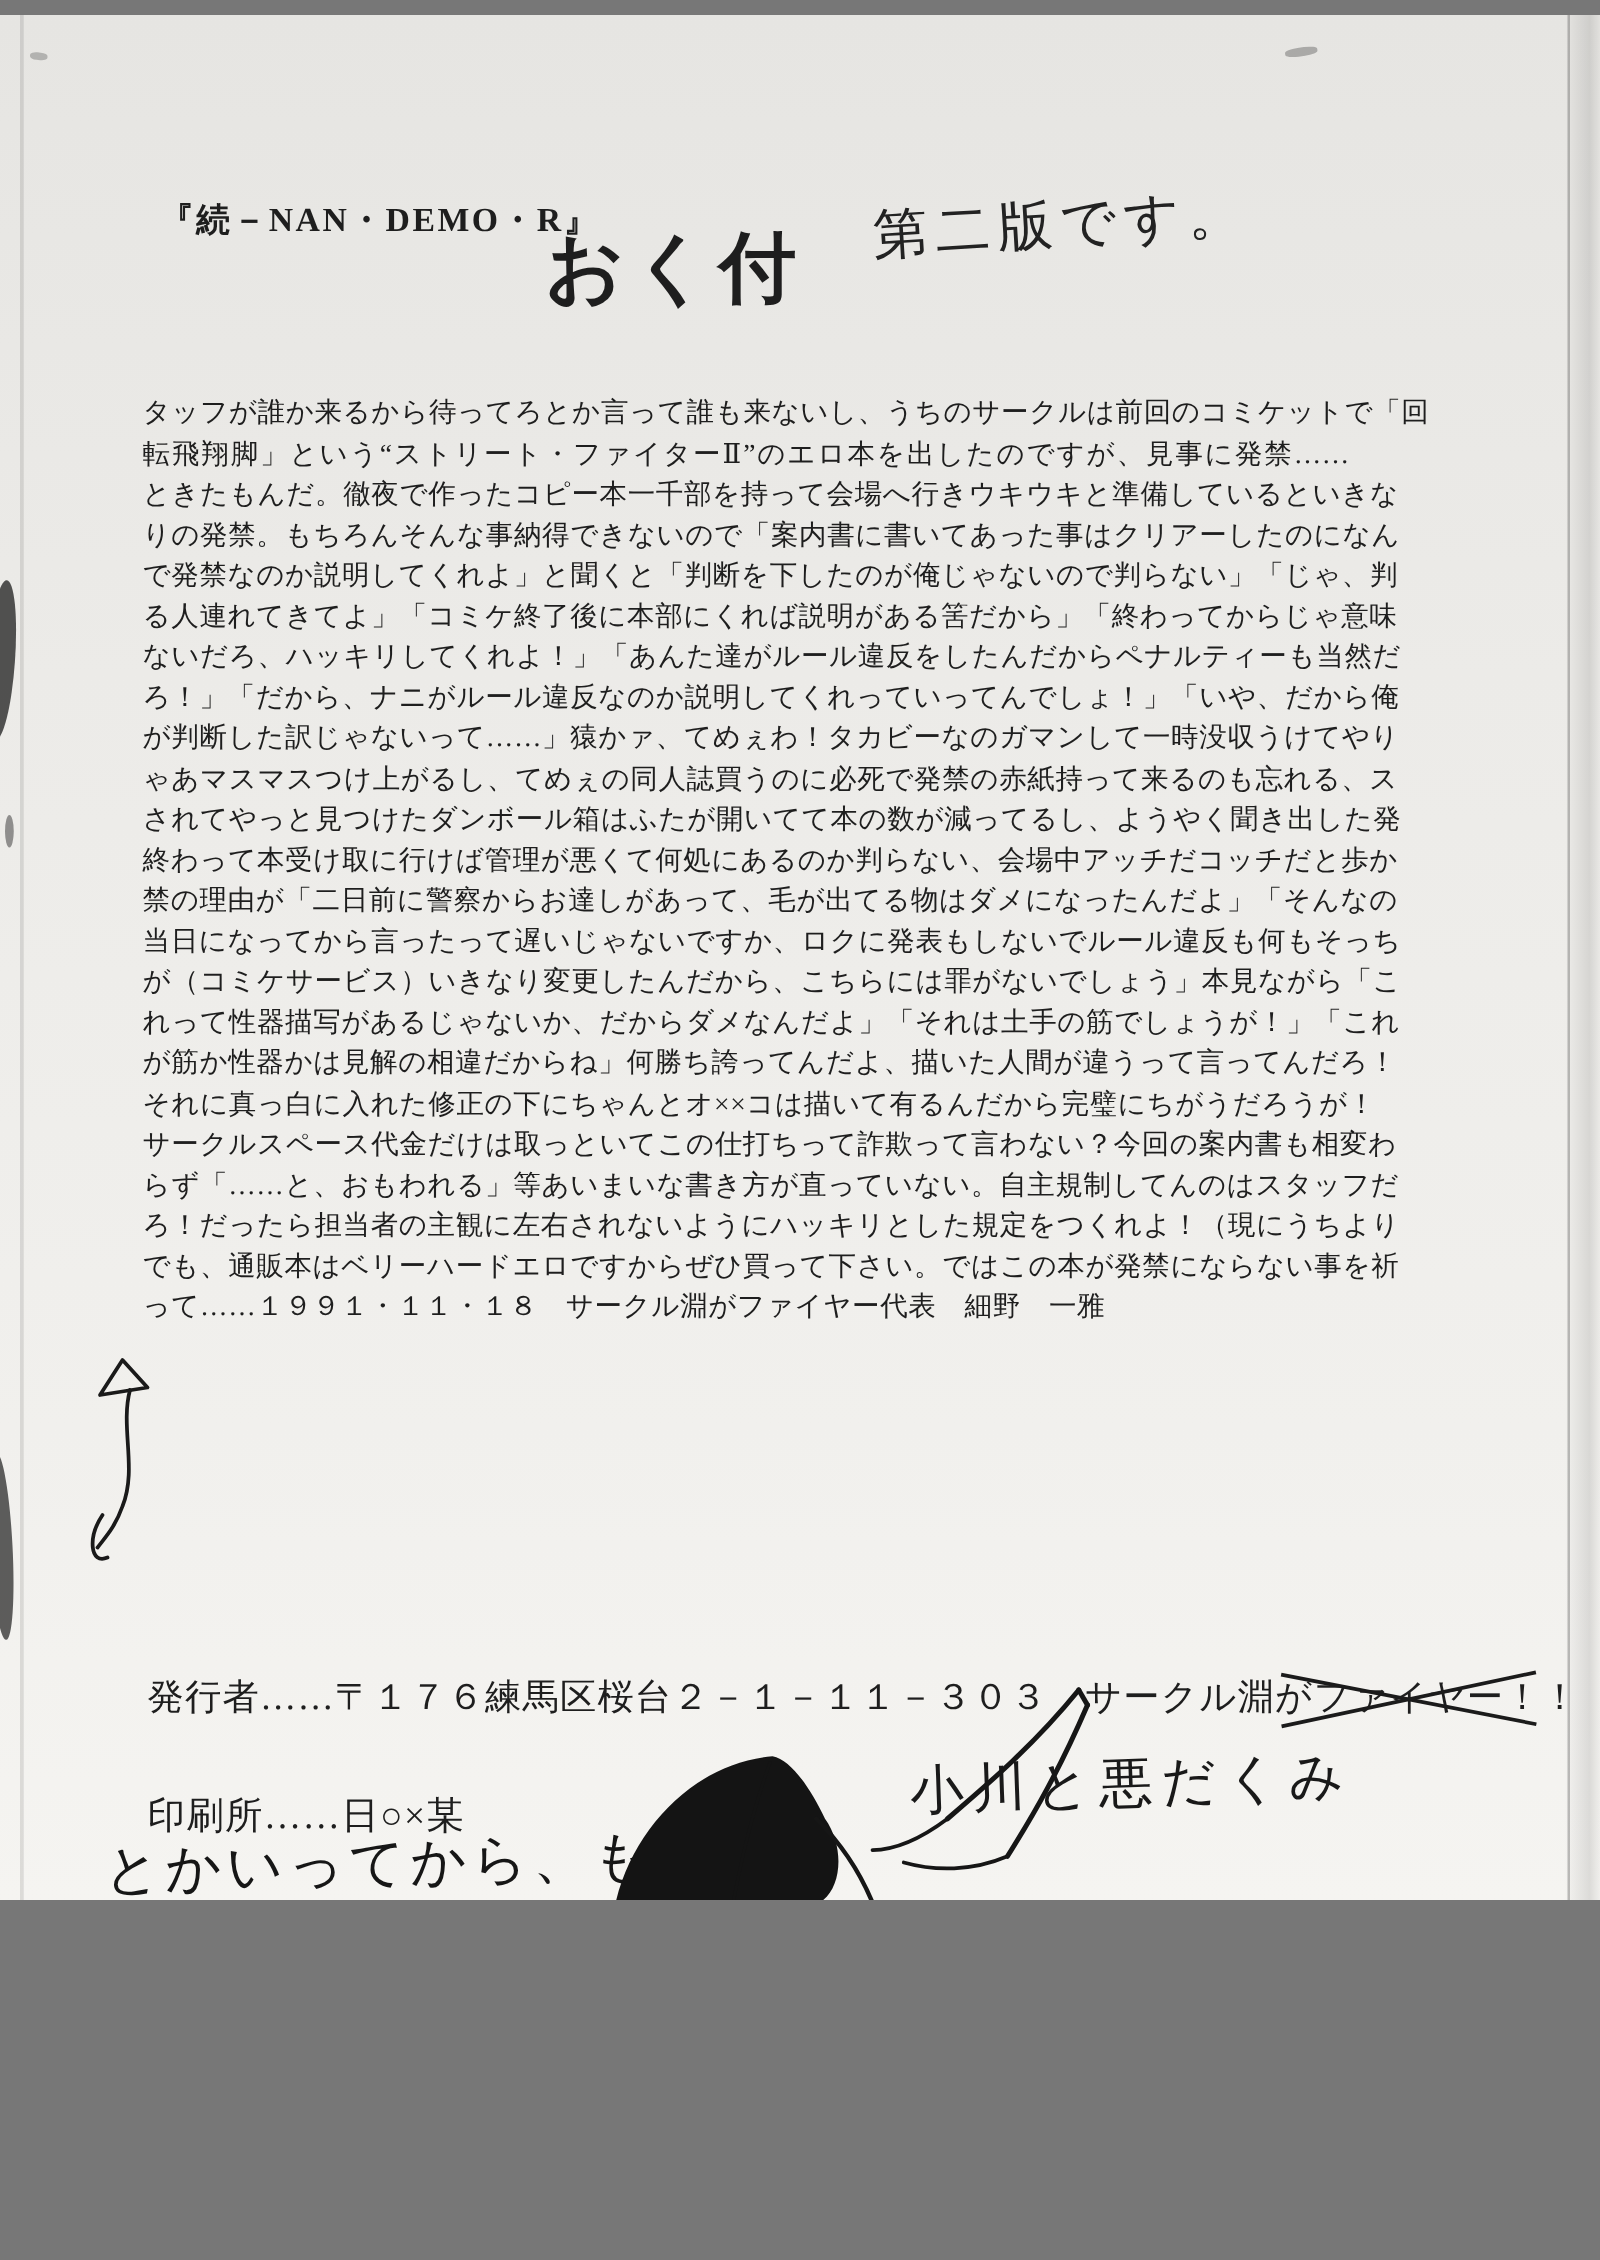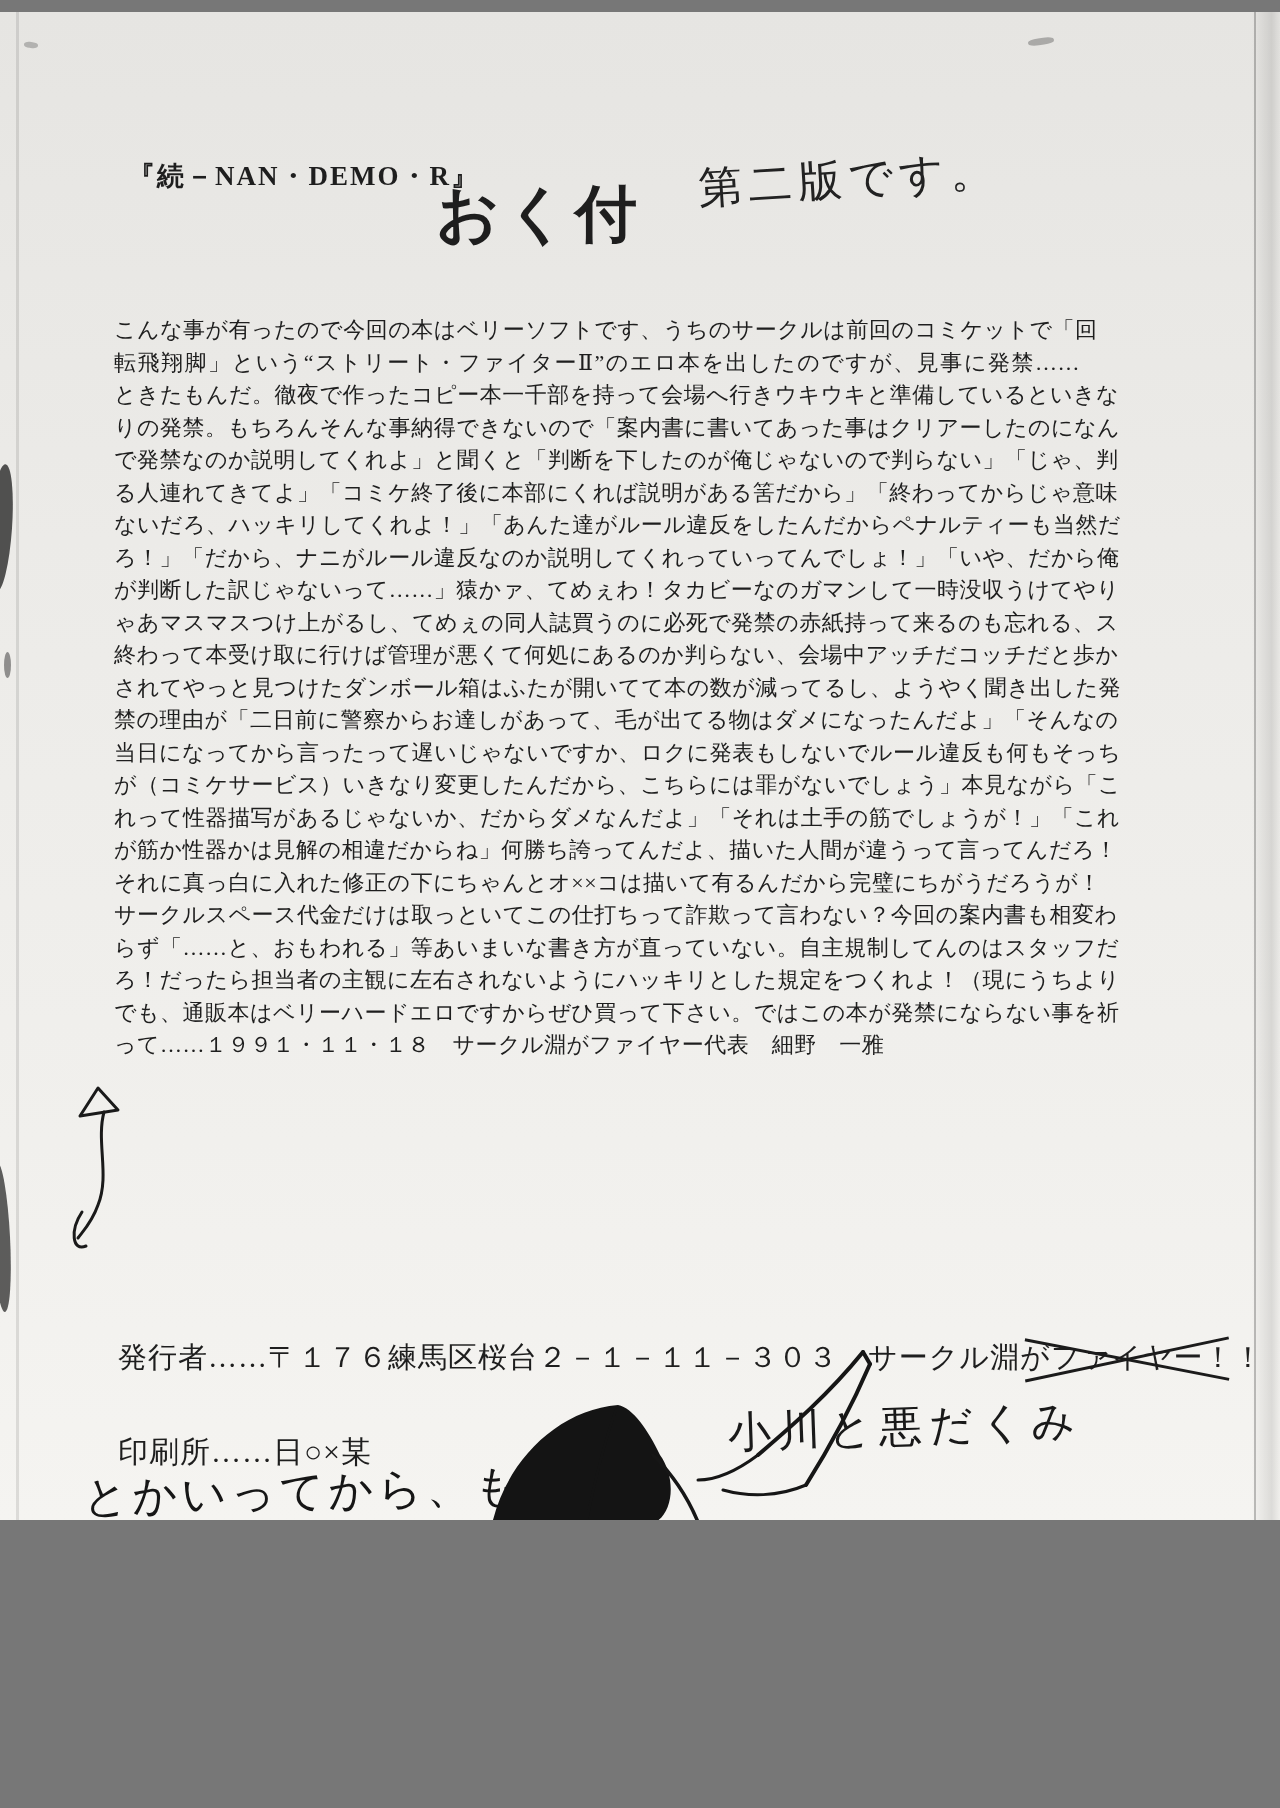--- a/index.html
+++ b/index.html
@@ -67,32 +67,32 @@
   <div class="blob b2"></div>
   <div class="blob b3"></div>
   <div class="speck s1"></div>
   <div class="speck s2"></div>
 
   <div class="booklet-title">『続－NAN・DEMO・R』</div>
   <div class="main-title">おく付</div>
   <div class="edition-note">第二版です。</div>
 
   <div class="body-text">
-    <div class="body-line">こんな事が有ったので今回の本はベリーソフトです、うちのサークルは前回のコミケットで「回</div>
+    <div class="body-line">タッフが誰か来るから待ってろとか言って誰も来ないし、うちのサークルは前回のコミケットで「回</div>
     <div class="body-line">転飛翔脚」という“ストリート・ファイターⅡ”のエロ本を出したのですが、見事に発禁……</div>
     <div class="body-line">ときたもんだ。徹夜で作ったコピー本一千部を持って会場へ行きウキウキと準備しているといきな</div>
     <div class="body-line">りの発禁。もちろんそんな事納得できないので「案内書に書いてあった事はクリアーしたのになん</div>
     <div class="body-line">で発禁なのか説明してくれよ」と聞くと「判断を下したのが俺じゃないので判らない」「じゃ、判</div>
     <div class="body-line">る人連れてきてよ」「コミケ終了後に本部にくれば説明がある筈だから」「終わってからじゃ意味</div>
     <div class="body-line">ないだろ、ハッキリしてくれよ！」「あんた達がルール違反をしたんだからペナルティーも当然だ</div>
     <div class="body-line">ろ！」「だから、ナニがルール違反なのか説明してくれっていってんでしょ！」「いや、だから俺</div>
     <div class="body-line">が判断した訳じゃないって……」猿かァ、てめぇわ！タカビーなのガマンして一時没収うけてやり</div>
     <div class="body-line">ゃあマスマスつけ上がるし、てめぇの同人誌買うのに必死で発禁の赤紙持って来るのも忘れる、ス</div>
+    <div class="body-line">されてやっと見つけたダンボール箱はふたが開いてて本の数が減ってるし、ようやく聞き出した発</div>
     <div class="body-line">終わって本受け取に行けば管理が悪くて何処にあるのか判らない、会場中アッチだコッチだと歩か</div>
-    <div class="body-line">されてやっと見つけたダンボール箱はふたが開いてて本の数が減ってるし、ようやく聞き出した発</div>
     <div class="body-line">禁の理由が「二日前に警察からお達しがあって、毛が出てる物はダメになったんだよ」「そんなの</div>
     <div class="body-line">当日になってから言ったって遅いじゃないですか、ロクに発表もしないでルール違反も何もそっち</div>
     <div class="body-line">が（コミケサービス）いきなり変更したんだから、こちらには罪がないでしょう」本見ながら「こ</div>
     <div class="body-line">れって性器描写があるじゃないか、だからダメなんだよ」「それは土手の筋でしょうが！」「これ</div>
     <div class="body-line">が筋か性器かは見解の相違だからね」何勝ち誇ってんだよ、描いた人間が違うって言ってんだろ！</div>
     <div class="body-line">それに真っ白に入れた修正の下にちゃんとオ××コは描いて有るんだから完璧にちがうだろうが！</div>
     <div class="body-line">サークルスペース代金だけは取っといてこの仕打ちって詐欺って言わない？今回の案内書も相変わ</div>
     <div class="body-line">らず「……と、おもわれる」等あいまいな書き方が直っていない。自主規制してんのはスタッフだ</div>
     <div class="body-line">ろ！だったら担当者の主観に左右されないようにハッキリとした規定をつくれよ！（現にうちより</div>
     <div class="body-line">でも、通販本はベリーハードエロですからぜひ買って下さい。ではこの本が発禁にならない事を祈</div>

